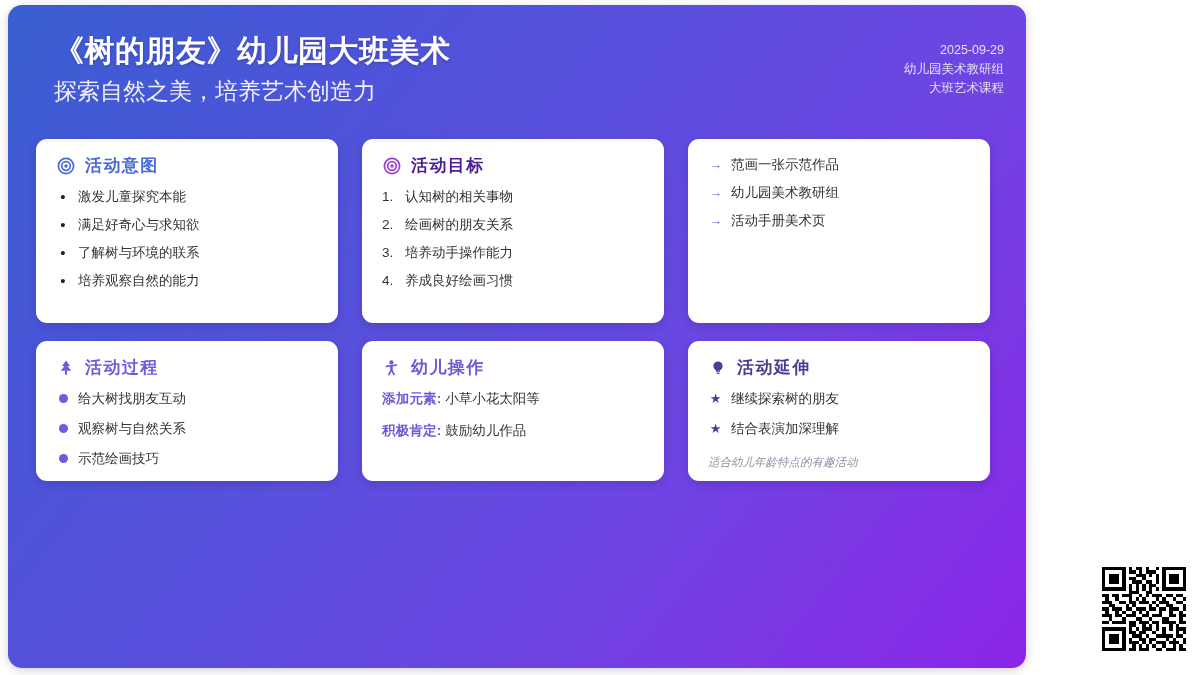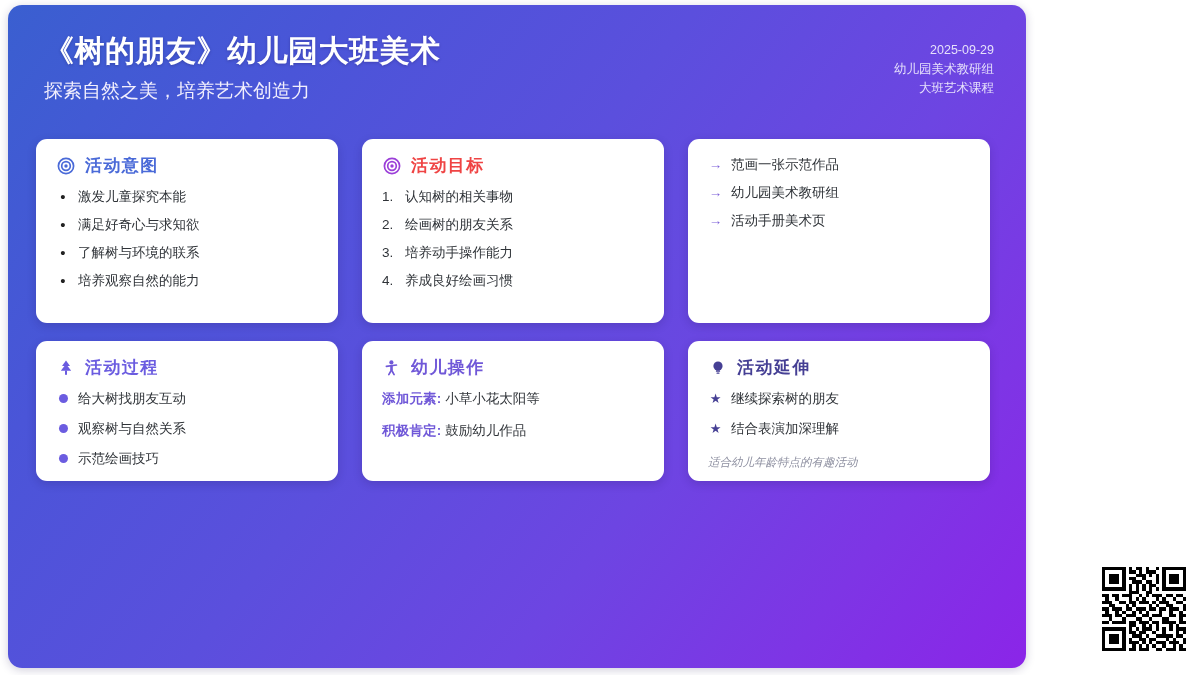--- a/index.html
+++ b/index.html
@@ -34,41 +34,41 @@
                 #6d45e2 66%,
                 #7e35e5 84%,
                 #8b25e8 100%);
     box-shadow: 0 2px 10px rgba(40, 30, 90, 0.22);
     overflow: hidden;
   }
 
   
   .header {
     position: absolute;
-    left: 0; top: 0;
+    left: 10px; top: 0;
     width: 100%;
     height: 128px;
   }
   .header-left {
     position: absolute;
     left: 36px;
     top: 26px;
   }
   .slide-title {
     font-size: 30px;
     font-weight: bold;
     color: #ffffff;
     letter-spacing: 0.5px;
     line-height: 40px;
     white-space: nowrap;
     text-shadow: 0 1px 3px rgba(20,10,60,0.25);
   }
   .slide-subtitle {
     margin-top: 6px;
-    font-size: 19px;
+    font-size: 23px;
     color: #f2effd;
     line-height: 28px;
     white-space: nowrap;
   }
   .header-right {
     position: absolute;
     right: 32px;
     top: 36px;
     text-align: right;
   }
@@ -283,21 +283,21 @@
 
       <div class="card">
         <div class="card-head">
           <span class="card-icon">
             <svg width="18" height="18" viewBox="0 0 18 18">
               <circle cx="9" cy="9" r="7.6" fill="none" stroke="#9b3fd8" stroke-width="1.7"></circle>
               <circle cx="9" cy="9" r="4.3" fill="none" stroke="#9b3fd8" stroke-width="1.7"></circle>
               <circle cx="9" cy="9" r="1.7" fill="#9b3fd8"></circle>
             </svg>
           </span>
-          <span class="card-title" style="color:#ef4444">活动目标</span>
+          <span class="card-title" style="color:#4c1d95">活动目标</span>
         </div>
         <ol class="items">
           <li class="item">
             <span class="marker m-num">1.</span>
             <span>认知树的相关事物</span>
           </li>
           <li class="item">
             <span class="marker m-num">2.</span>
             <span>绘画树的朋友关系</span>
           </li>

